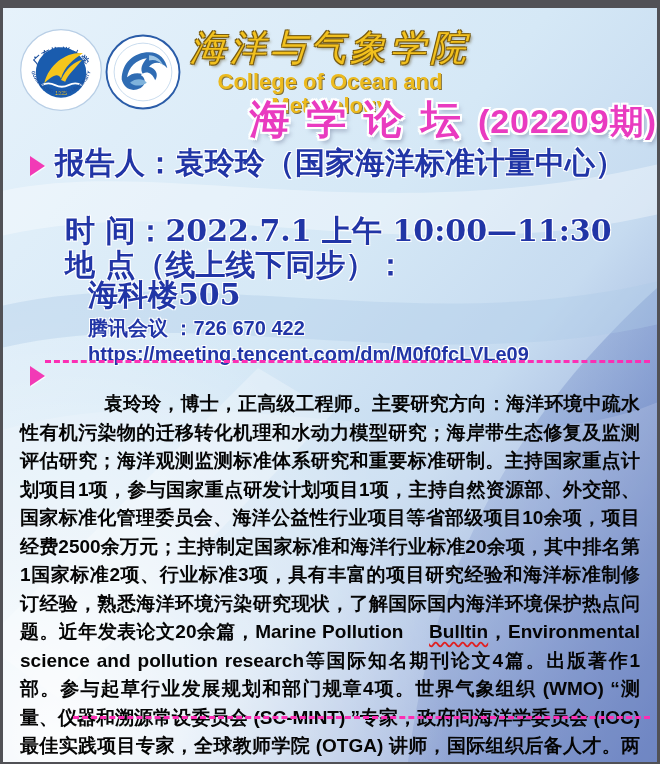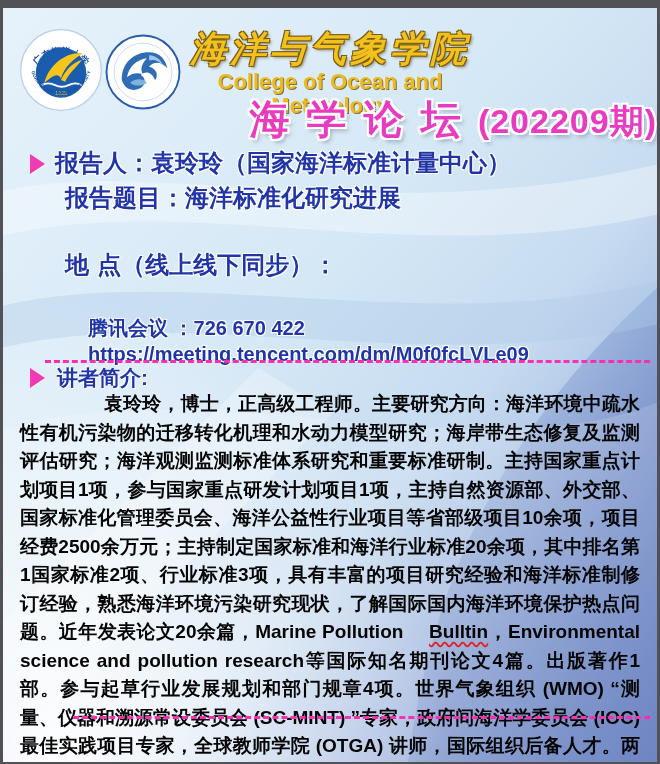--- a/index.html
+++ b/index.html
@@ -7,37 +7,37 @@
          padding:8px 3px 2px 3px;}
   .poster{position:relative;width:654px;height:754px;overflow:hidden;background:#d7e8f6;}
   .bg{position:absolute;left:0;top:0;z-index:0;}
   .layer{position:absolute;z-index:2;}
 
   
   .logo1{left:16px;top:20px;width:84px;height:84px;}
   .logo2{left:102px;top:26px;width:76px;height:76px;}
   .college{left:162px;top:20px;width:330px;text-align:center;}
   .college-cn{font-family:"DejaVu Serif","Liberation Serif",serif;font-style:italic;
-      font-weight:700;font-size:36px;letter-spacing:4px;color:#f2c11e;line-height:40px;
+      font-weight:400;font-size:36px;letter-spacing:4px;color:#f2c11e;line-height:40px;
       text-shadow:1px 1px 0 #7a5c10,-1px -1px 0 #7a5c10,1px -1px 0 #7a5c10,-1px 1px 0 #7a5c10,2px 2px 3px rgba(80,60,10,.55);}
   .college-en{font-family:"Liberation Sans",sans-serif;font-weight:700;font-size:22px;
       color:#ecba1e;line-height:24px;margin-top:2px;
       text-shadow:1px 1px 0 rgba(110,85,15,.8);}
 
   
   .forum-title{left:0;top:88px;width:100%;text-align:right;
       font-family:"Liberation Sans",sans-serif;font-weight:900;color:#e93bc0;
       font-size:40px;letter-spacing:3px;line-height:46px;
       text-shadow:-2px -2px 0 #fff,2px -2px 0 #fff,-2px 2px 0 #fff,2px 2px 0 #fff,0 -2px 0 #fff,0 2px 0 #fff,-2px 0 0 #fff,2px 0 0 #fff,3px 4px 4px rgba(110,120,150,.55);}
   .forum-title .issue{font-size:34px;letter-spacing:1px;}
 
   
   .info{left:27px;top:142px;width:600px;height:212px;}
   .irow{position:absolute;left:0;white-space:nowrap;
-      font-family:"DejaVu Serif","Liberation Serif",serif;font-weight:700;font-size:24px;
+      font-family:"DejaVu Serif","Liberation Serif",serif;font-weight:700;font-size:30px;
       color:#2135a6;line-height:26px;
       text-shadow:-1px -1px 0 rgba(255,255,255,.95),1px -1px 0 rgba(255,255,255,.95),-1px 1px 0 rgba(255,255,255,.95),1px 1px 0 rgba(255,255,255,.95);}
   .irow .txt{margin-left:10px;}
   .sub{left:58px;}
   .mono{font-family:Liberation Sans, sans-serif;font-size:20px;}
   .bullet{display:inline-block;width:0;height:0;vertical-align:-3px;
       border-left:15px solid #f23ab6;border-top:10px solid transparent;border-bottom:10px solid transparent;
       filter:drop-shadow(1px 1px 0 rgba(255,255,255,.8));}
 
   .dash{height:0;border-top:3px dashed #fb2fb4;}
@@ -121,29 +121,30 @@
 
     <div class="layer college">
       <div class="college-cn">海洋与气象学院</div>
       <div class="college-en">College of Ocean and Meterology</div>
     </div>
 
     <div class="layer forum-title"><span>海 学 论 坛</span> <span class="issue">(202209期)</span></div>
 
     <div class="layer info">
       <div class="irow" style="top:0;"><span class="bullet"></span><span class="txt">报告人：袁玲玲（国家海洋标准计量中心）</span></div>
-      <div class="irow" style="top:35px;left:25px;"><span class="txt">报告题目：海洋标准化研究进展</span></div>
+      <div class="irow" style="top:68px;left:25px;"><span class="txt">时 间：2022.7.1 上午 10:00—11:30</span></div>
       <div class="irow" style="top:102px;left:25px;"><span class="txt">地 点（线上线下同步）：</span></div>
+      <div class="irow sub" style="top:132px;"><span>海科楼505</span></div>
       <div class="irow sub mono" style="top:165px;"><span>腾讯会议 ：726 670 422</span></div>
       <div class="irow sub mono" style="top:191px;"><span>https://meeting.tencent.com/dm/M0f0fcLVLe09</span></div>
     </div>
 
     <div class="layer dash dash1"></div>
 
-    <div class="layer bio-head"><span class="bullet"></span><span class="txt">讲者简介:</span></div>
+    <div class="layer bio-head"><span class="bullet"></span></div>
 
     <p class="layer bio"><span>袁玲玲，博士，正高级工程师。主要研究方向：海洋环境中疏水性有机污染物的迁移转化机理和水动力模型研究；海岸带生态修复及监测评估研究；海洋观测监测标准体系研究和重要标准研制。主持国家重点计划项目1项，参与国家重点研发计划项目1项，主持自然资源部、外交部、国家标准化管理委员会、海洋公益性行业项目等省部级项目10余项，项目经费2500余万元；主持制定国家标准和海洋行业标准20余项，其中排名第1国家标准2项、行业标准3项，具有丰富的项目研究经验和海洋标准制修订经验，熟悉海洋环境污染研究现状，了解国际国内海洋环境保护热点问题。近年发表论文20余篇，Marine Pollution </span><span class="misspell">Bulltin</span><span>，Environmental science and pollution research等国际知名期刊论文4篇。出版著作1部。参与起草行业发展规划和部门规章4项。世界气象组织 (WMO) “测量、仪器和溯源常设委员会 (SC-MINT) ”专家，政府间海洋学委员会 (IOC) 最佳实践项目专家，全球教师学院 (OTGA) 讲师，国际组织后备人才。两次作为国家代表参加联合国教科文组织政府间海洋学委员会IOC大会，多次组织国际研讨会和国际培训。</span></p>
 
     <div class="layer dash dash2"></div>
 
 
   </div>
 </div>
 
 </body></html>

